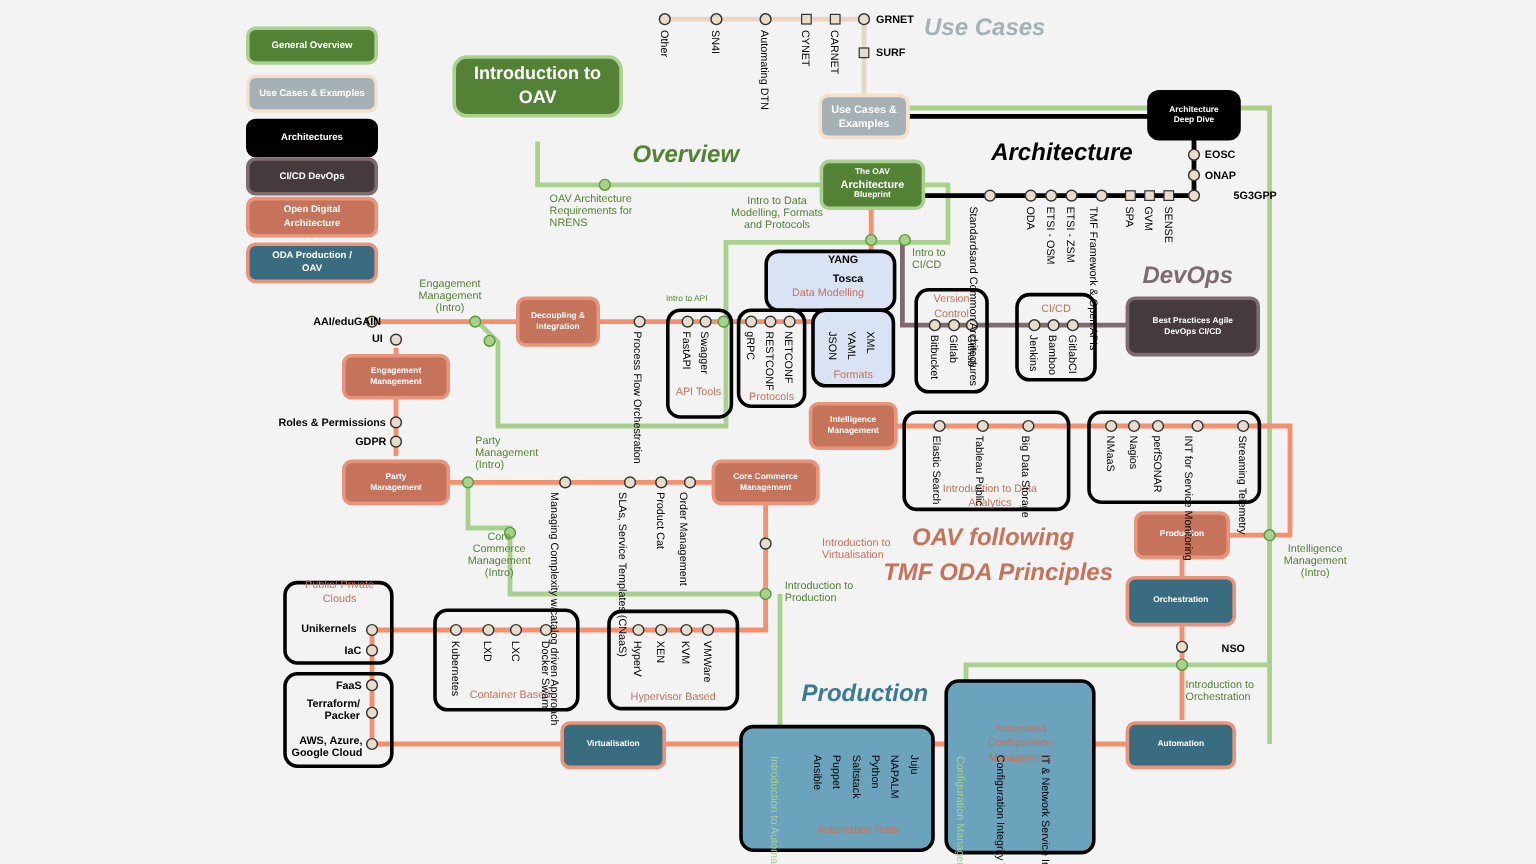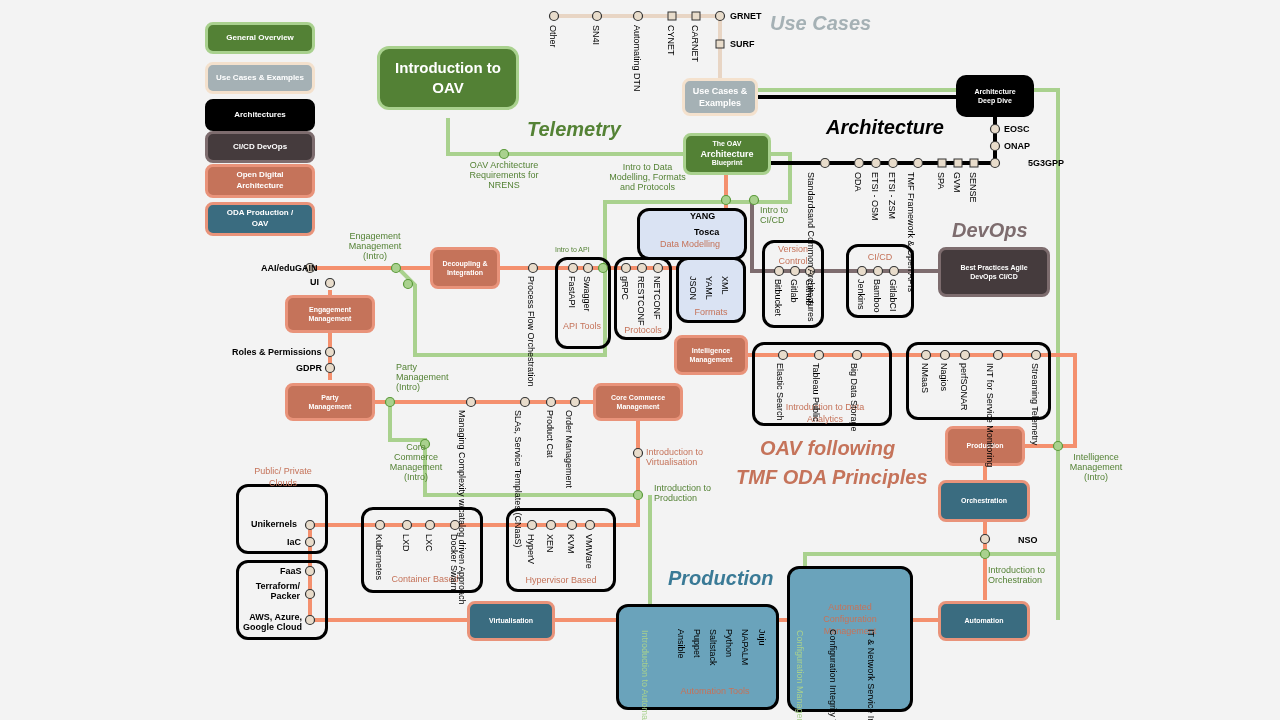--- a/index.html
+++ b/index.html
@@ -9,21 +9,21 @@
   .legend{width:110px;height:32px;border-width:3px;border-style:solid;}
   .g{background:#538135;border-color:#a9d18e;}
   .u{background:#a5b1b5;border-color:#f4e1cd;}
   .a{background:#000;border-color:#000;}
   .d{background:#453b3d;border-color:#7d6c6e;}
   .o{background:#c5735a;border-color:#e9937a;}
   .p{background:#3a6c80;border-color:#e9937a;}
   .lbl{position:absolute;font-size:9px;color:#000;white-space:nowrap;}
   .vl{position:absolute;font-size:9px;color:#000;writing-mode:vertical-rl;white-space:pre;line-height:1.05;}
   .green{color:#548235;}
-  .orange{color:#c5735a;}
+  .orange{color:#c5735a;margin-left:39px;}
   .title{position:absolute;font-weight:bold;font-style:italic;font-size:20px;white-space:nowrap;}
   .grp{position:absolute;border:3px solid #000;border-radius:12px;box-sizing:border-box;}
   .gl{position:absolute;font-size:9px;color:#c5735a;text-align:center;line-height:1.35;}
 </style>
 </head>
 <body>
 
 <svg width="1280" height="720">
 
   <g stroke="#e8d5c4" stroke-width="4" fill="none">
@@ -169,28 +169,28 @@
     </div>
   <div class="box legend o" style="left:205px;top:164px;height:34px;">
       <span style="width:80px">Open Digital Architecture</span>
     </div>
   <div class="box legend p" style="left:205px;top:202px;height:34px;">
       <span style="width:80px">ODA Production / OAV</span>
     </div>
 </div>
 
 <div class="title" style="left:770px;top:12px;color:#a5b1b5;">Use Cases</div>
-<div class="title" style="left:527px;top:118px;color:#548235;">Telemetry</div>
+<div class="title" style="left:527px;top:118px;color:#548235;">Overview</div>
 <div class="title" style="left:826px;top:116px;color:#000;">Architecture</div>
 <div class="title" style="left:952px;top:219px;color:#7d6c6e;">DevOps</div>
 <div class="title" style="left:760px;top:437px;color:#c5735a;">OAV following</div>
 <div class="title" style="left:736px;top:466px;color:#c5735a;">TMF ODA Principles</div>
 <div class="title" style="left:668px;top:567px;color:#3a7a96;">Production</div>
 
-<div class="box g" style="left:377px;top:46px;width:142px;height:64px;border:3px solid #a9d18e;font-size:15px;border-radius:12px;">
+<div class="box g" style="left:377px;top:46px;width:142px;height:52px;border:3px solid #a9d18e;font-size:15px;border-radius:12px;">
     <span style="width:110px">Introduction to OAV</span>
   </div>
 <div class="box u" style="left:682px;top:78px;width:76px;height:38px;border:3px solid #f4e1cd;font-size:9px;">
     <span style="width:60px">Use Cases &amp; Examples</span>
   </div>
 <div class="box g" style="left:683px;top:133px;width:88px;height:42px;border:3px solid #a9d18e;flex-direction:column;line-height:1.2;">
   <span style="font-size:7px">The OAV</span>
   <span style="font-size:9px">Architecture</span>
   <span style="font-size:7px">Blueprint</span>
 </div>
@@ -243,27 +243,27 @@
 <div class="grp" style="left:616px;top:604px;width:163px;height:106px;background:#6aa3bb;"></div>
 <div class="grp" style="left:787px;top:566px;width:126px;height:146px;background:#6aa3bb;"></div>
 
 <div class="gl" style="left:640px;top:238px;width:100px;">Data Modelling</div>
 <div class="gl" style="left:680px;top:306px;width:62px;">Formats</div>
 <div class="gl" style="left:616px;top:324px;width:54px;">Protocols</div>
 <div class="gl" style="left:562px;top:320px;width:40px;">API Tools</div>
 <div class="gl" style="left:766px;top:243px;width:54px;">Version Control</div>
 <div class="gl" style="left:850px;top:251px;width:60px;">CI/CD</div>
 <div class="gl" style="left:770px;top:401px;width:110px;">Introduction to Data Analytics</div>
-<div class="gl" style="left:240px;top:465px;width:86px;">Public/ Private Clouds</div>
+<div class="gl" style="left:240px;top:481px;width:86px;">Public/ Private Clouds</div>
 <div class="gl" style="left:370px;top:573px;width:110px;">Container Based</div>
 <div class="gl" style="left:506px;top:574px;width:110px;">Hypervisor Based</div>
 <div class="gl" style="left:660px;top:685px;width:110px;">Automation Tools</div>
 <div class="gl" style="left:810px;top:601px;width:80px;">Automated Configuration Management</div>
 
-<div class="lbl green" style="left:458px;top:160px;text-align:center;width:92px;white-space:normal;">OAV Architecture Requirements for NRENS</div>
+<div class="lbl green" style="left:458px;top:160px;width:92px;white-space:normal;">OAV Architecture Requirements for NRENS</div>
 <div class="lbl green" style="left:605px;top:162px;text-align:center;width:85px;white-space:normal;">Intro to Data Modelling, Formats and Protocols</div>
 <div class="lbl green" style="left:760px;top:205px;width:38px;white-space:normal;">Intro to CI/CD</div>
 <div class="lbl green" style="left:555px;top:246px;font-size:7px;">Intro to API</div>
 <div class="lbl green" style="left:344px;top:231px;text-align:center;width:62px;white-space:normal;">Engagement Management (Intro)</div>
 <div class="lbl green" style="left:396px;top:362px;width:65px;white-space:normal;">Party Management (Intro)</div>
 <div class="lbl green" style="left:358px;top:442px;text-align:center;width:62px;white-space:normal;margin-left:27px;">Core Commerce Management (Intro)</div>
 <div class="lbl green" style="left:654px;top:483px;width:66px;white-space:normal;">Introduction to Production</div>
 <div class="lbl green" style="left:1062px;top:452px;text-align:center;width:68px;white-space:normal;">Intelligence Management (Intro)</div>
 <div class="lbl green" style="left:988px;top:565px;width:75px;white-space:normal;">Introduction to Orchestration</div>
 <div class="lbl orange" style="left:646px;top:447px;width:80px;white-space:normal;">Introduction to Virtualisation</div>

